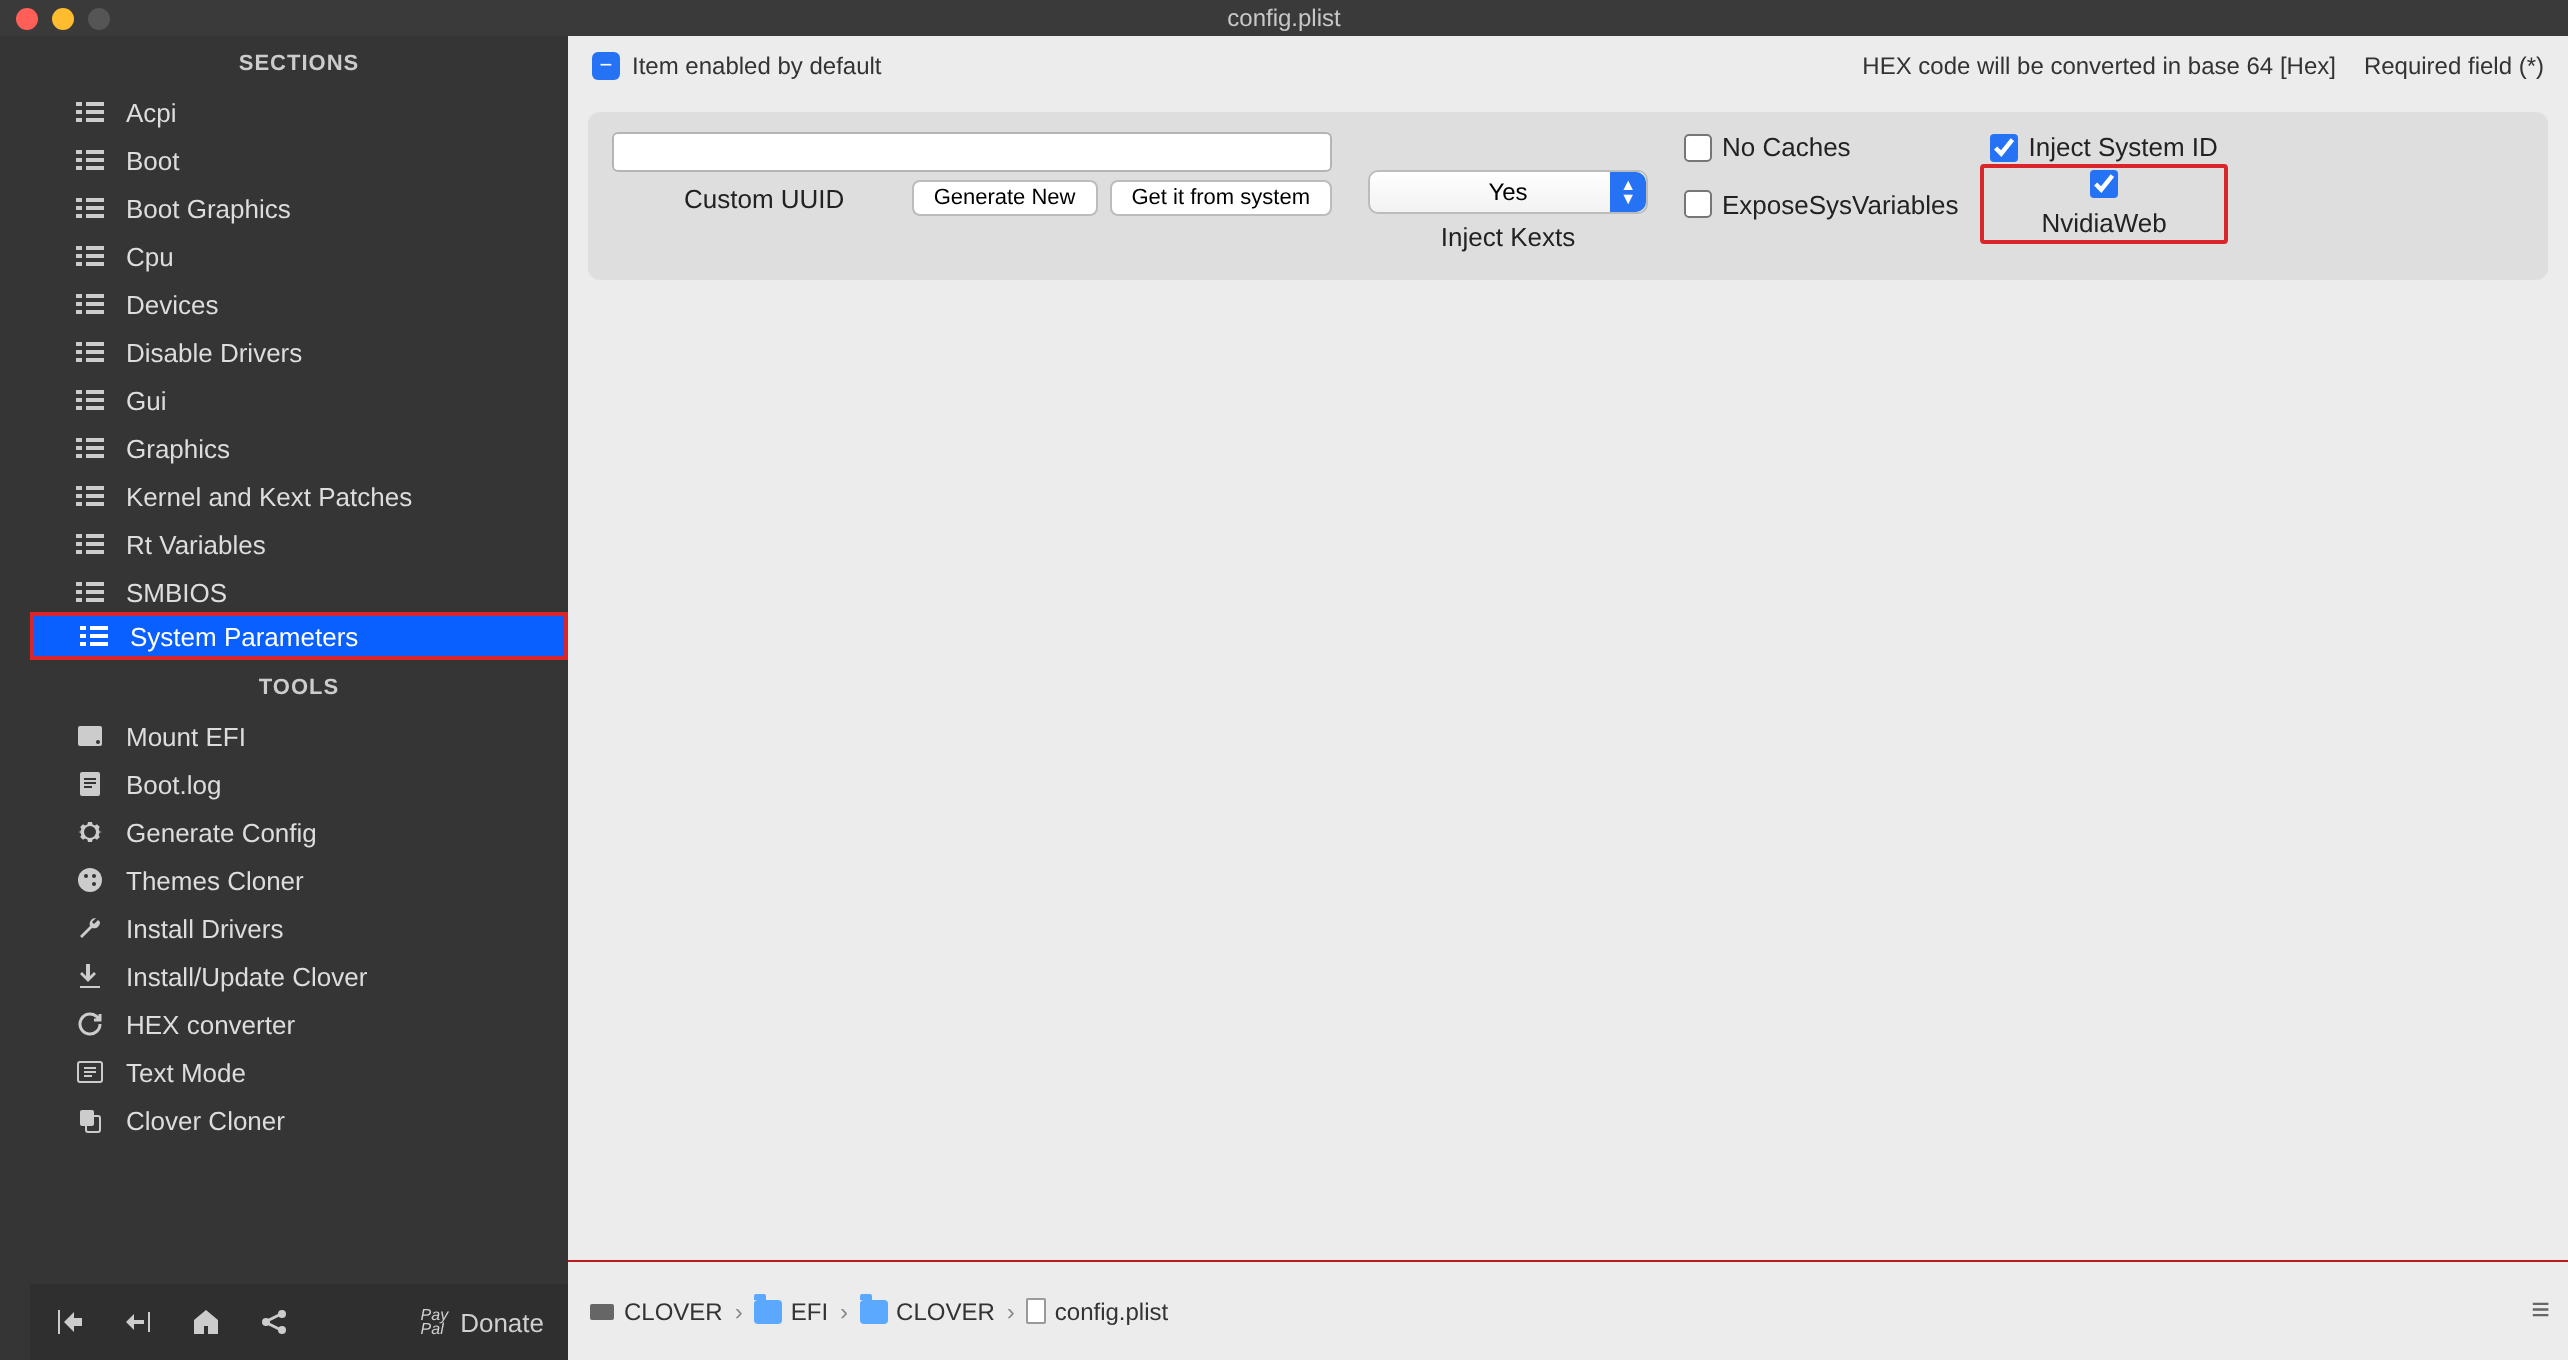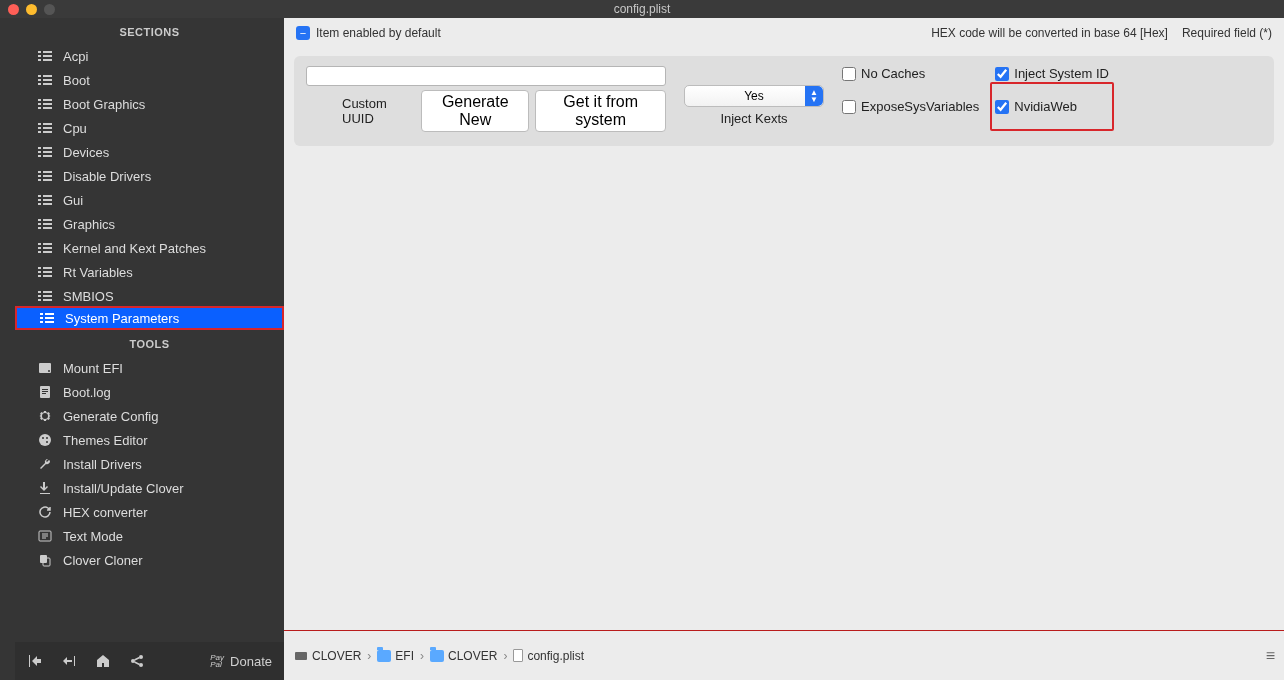--- a/index.html
+++ b/index.html
@@ -24,32 +24,32 @@
 .main { flex:1; background:#ececec; display:flex; flex-direction:column; }
 .info-bar { height:30px; display:flex; align-items:center; padding:0 12px; font-size:12px; color:#333; }
 .info-bar .minus { width:14px; height:14px; background:#2573f4; border-radius:3px; color:#fff; display:inline-flex; align-items:center; justify-content:center; font-size:11px; margin-right:6px; }
 .info-bar .right { margin-left:auto; display:flex; gap:14px; }
 .panel { margin:8px 10px; background:#dedede; border-radius:6px; padding:10px 12px 14px; display:flex; gap:18px; align-items:flex-start; }
 .col { display:flex; flex-direction:column; gap:4px; }
 .uuid-group { width:360px; }
 .uuid-input { width:100%; height:20px; background:#fff; border:1px solid #b5b5b5; border-radius:3px; padding:0 4px; font-size:12px; }
 .uuid-row { display:flex; align-items:center; gap:6px;margin-left:36px; }
 .uuid-row .lbl { font-size:13px; color:#222; }
-.small-btn { background:#fff; border:1px solid #bcbcbc; border-radius:4px; font-size:16px; padding:2px 10px; cursor:pointer; }
+.small-btn { background:#fff; border:1px solid #bcbcbc; border-radius:4px; font-size:11px; padding:2px 10px; cursor:pointer; }
 .backlight-group { width:160px; align-items:center; }
 .backlight-input { width:160px; height:20px; background:#fff; border:1px solid #b5b5b5; border-radius:3px; font-size:12px; }
 .lbl-center { font-size:13px; color:#222; text-align:center; width:100%; }
 .kexts-group { width:140px; align-items:center; }
 .select { width:140px; height:22px; background:linear-gradient(#fff,#f2f2f2); border:1px solid #bcbcbc; border-radius:5px; font-size:12px; display:flex; align-items:center; justify-content:center; position:relative; cursor:pointer;margin-top:19px; }
 .select::after { content:""; position:absolute; right:0; top:0; bottom:0; width:18px; background:#2573f4; border-radius:0 5px 5px 0; }
 .select .arrows { position:absolute; right:5px; color:#fff; font-size:8px; line-height:7px; z-index:1; }
 .checks { display:grid; grid-template-columns:auto auto; gap:4px 16px; font-size:13px; color:#222; }
 .ck { display:flex; align-items:center; gap:5px; }
 .ck input { width:14px; height:14px; accent-color:#2573f4; }
-.ck.highlight { border:2px solid #d8262b; padding:15px 3px; border-radius:2px; margin:-3px -5px; }
+.ck.highlight { border:2px solid #d8262b; padding:1px 3px; border-radius:2px; margin:-3px -5px;flex-direction:column; }
 .main-fill { flex:1; }
 .breadcrumb { height:50px; border-top:1px solid #b91c1c; display:flex; align-items:center; padding:0 10px; font-size:12px; color:#333; gap:4px; background:#ececec; }
 .bc-item { display:flex; align-items:center; gap:4px; cursor:pointer; }
 .bc-sep { color:#888; margin:0 2px; }
 .bc-icon { width:14px; height:12px; display:inline-block; }
 .folder { background:#5aa9ff; border-radius:2px; position:relative; }
 .folder::before { content:""; position:absolute; top:-3px; left:0; width:6px; height:3px; background:#5aa9ff; border-radius:1px 1px 0 0; }
 .doc { background:#fff; border:1px solid #999; border-radius:1px; width:10px; height:13px; }
 .bc-menu { margin-left:auto; color:#666; font-size:16px; cursor:pointer; letter-spacing:-1px; }
 svg { display:block; }
@@ -259,21 +259,21 @@
         </div>
         <div class="sb-item">
           <span class="sb-icon">
             <svg width="14" height="14" viewBox="0 0 14 14" fill="currentColor">
               <circle cx="7" cy="7" r="6"></circle>
               <circle cx="5" cy="5" r="1" fill="#333"></circle>
               <circle cx="9" cy="5" r="1" fill="#333"></circle>
               <circle cx="9" cy="9" r="1" fill="#333"></circle>
             </svg>
           </span>
-          <span>Themes Editor</span>
+          <span>Themes Cloner</span>
         </div>
         <div class="sb-item">
           <span class="sb-icon">
             <svg width="14" height="14" viewBox="0 0 14 14" fill="currentColor">
               <path d="M12 4a3 3 0 01-4 3L3 12l-1-1 5-5a3 3 0 013-4l-2 2 1 1 2-2a3 3 0 011 1z"></path>
             </svg>
           </span>
           <span>Install Drivers</span>
         </div>
         <div class="sb-item">

